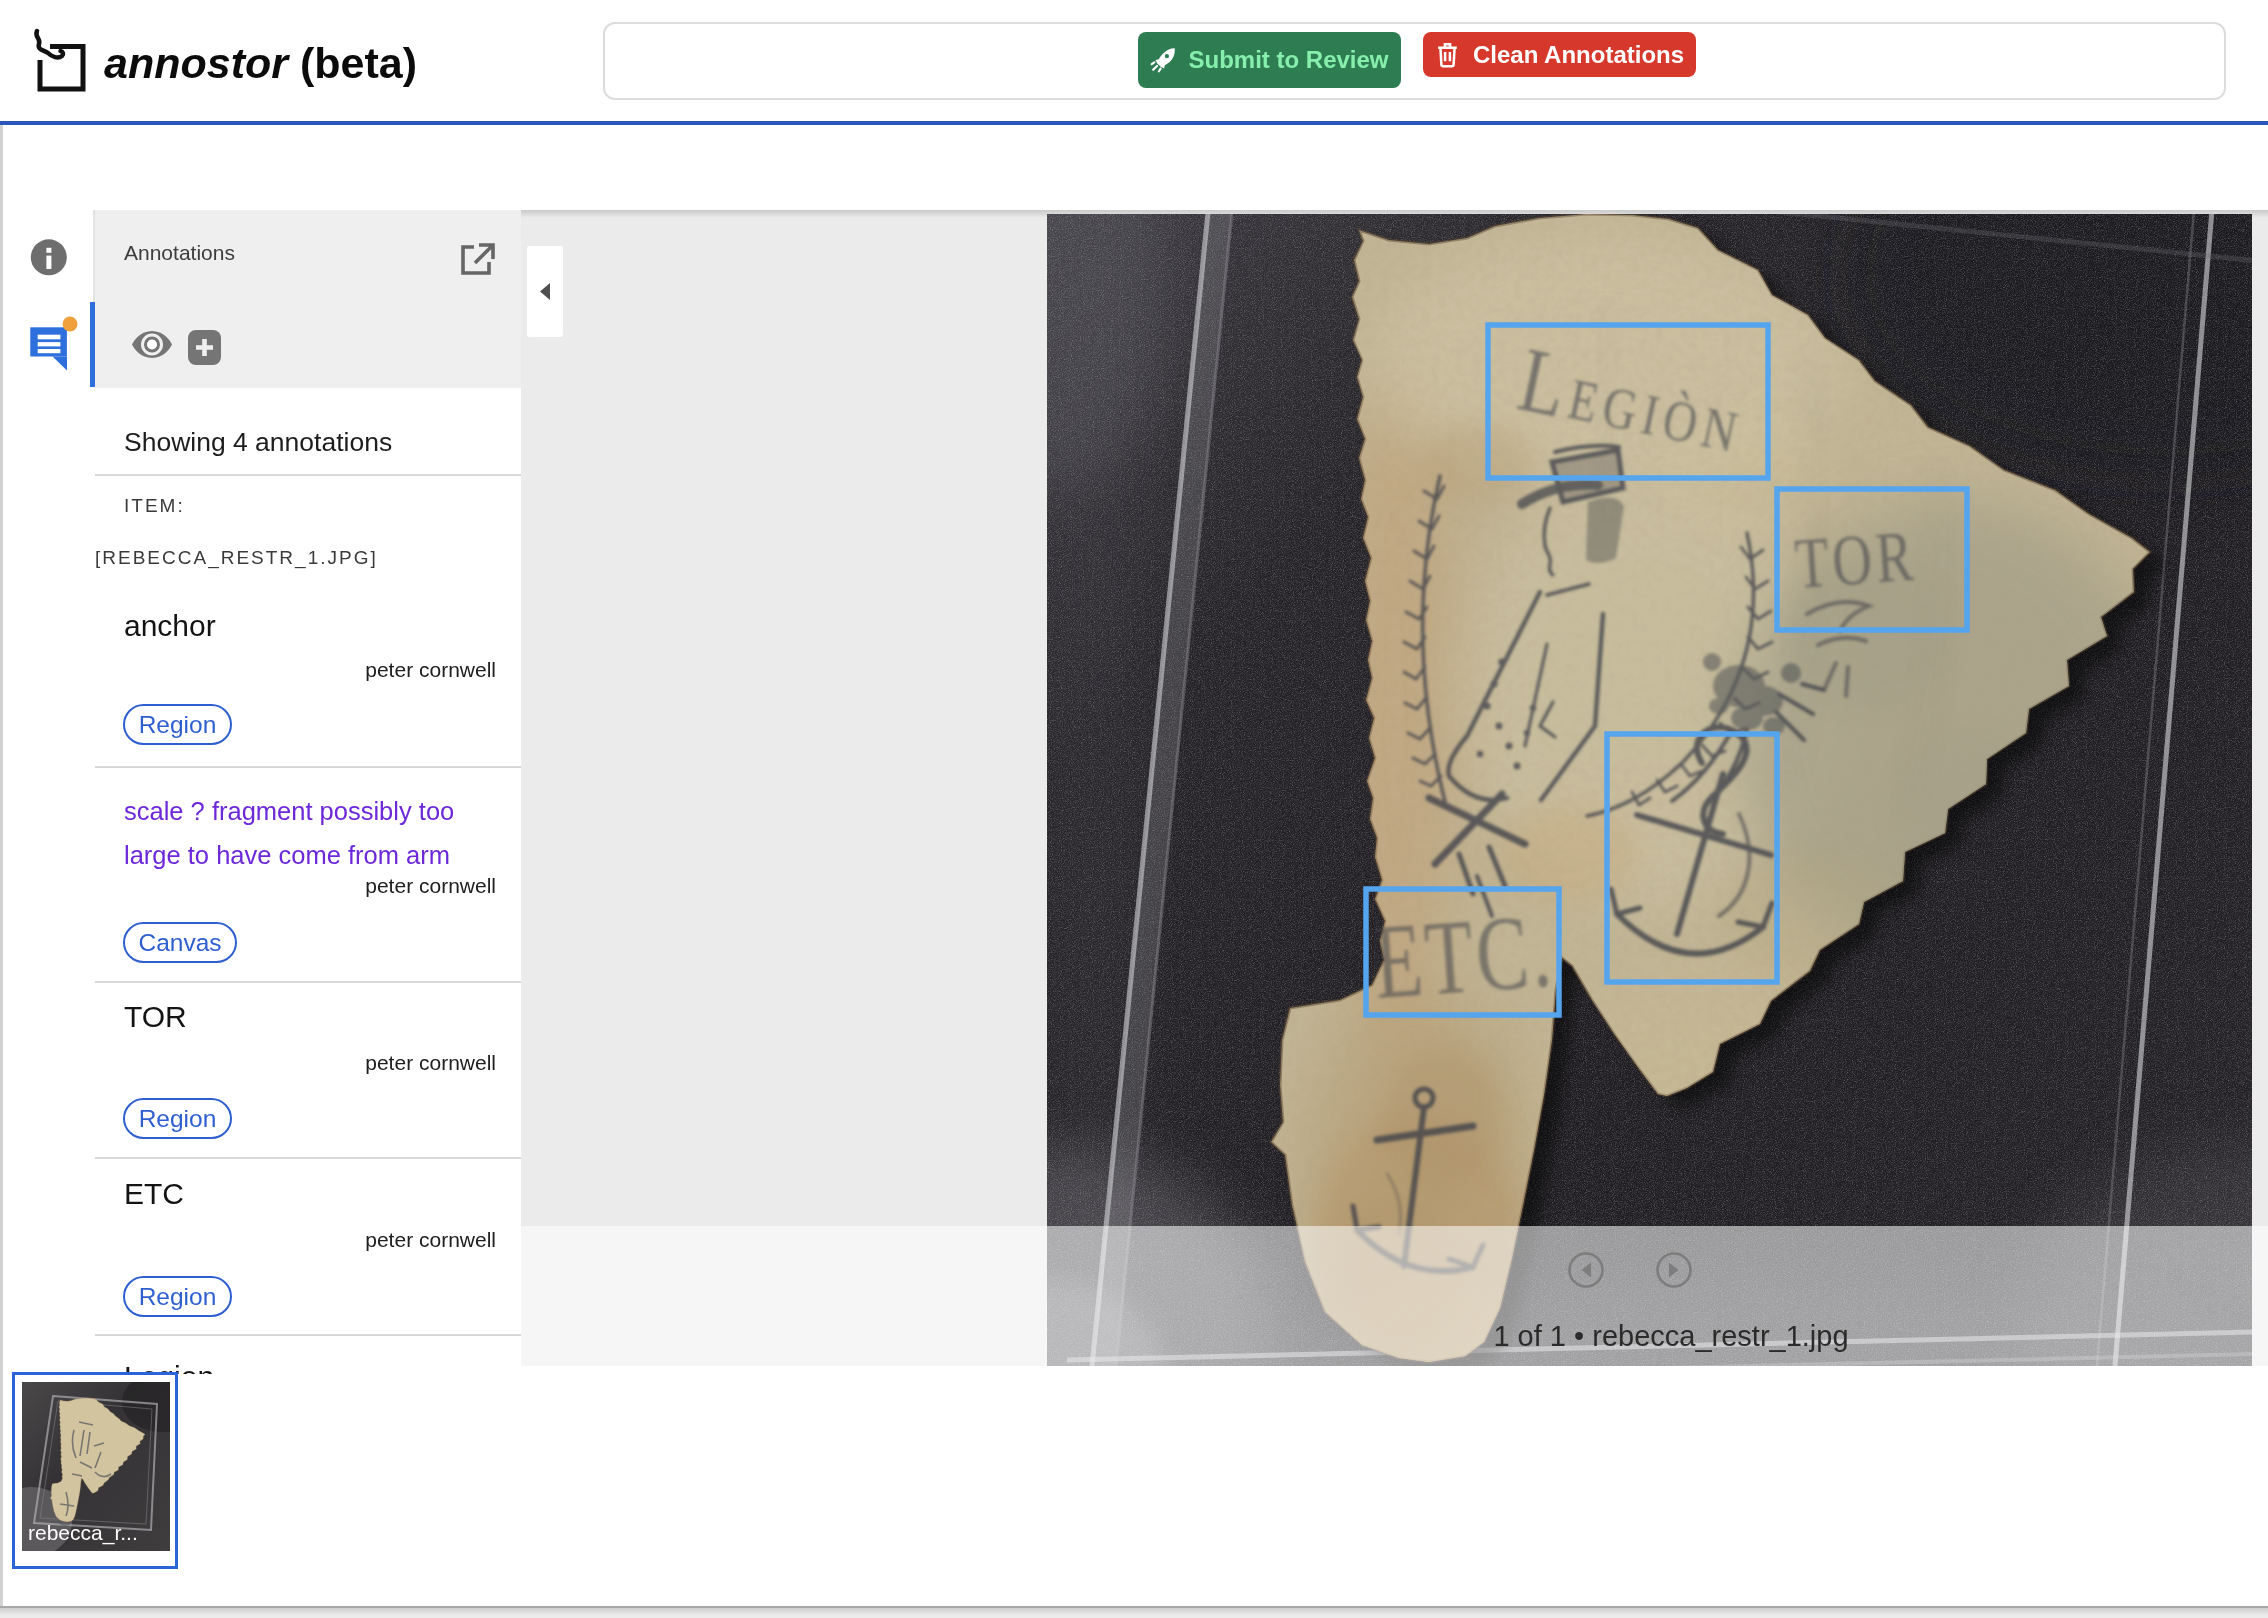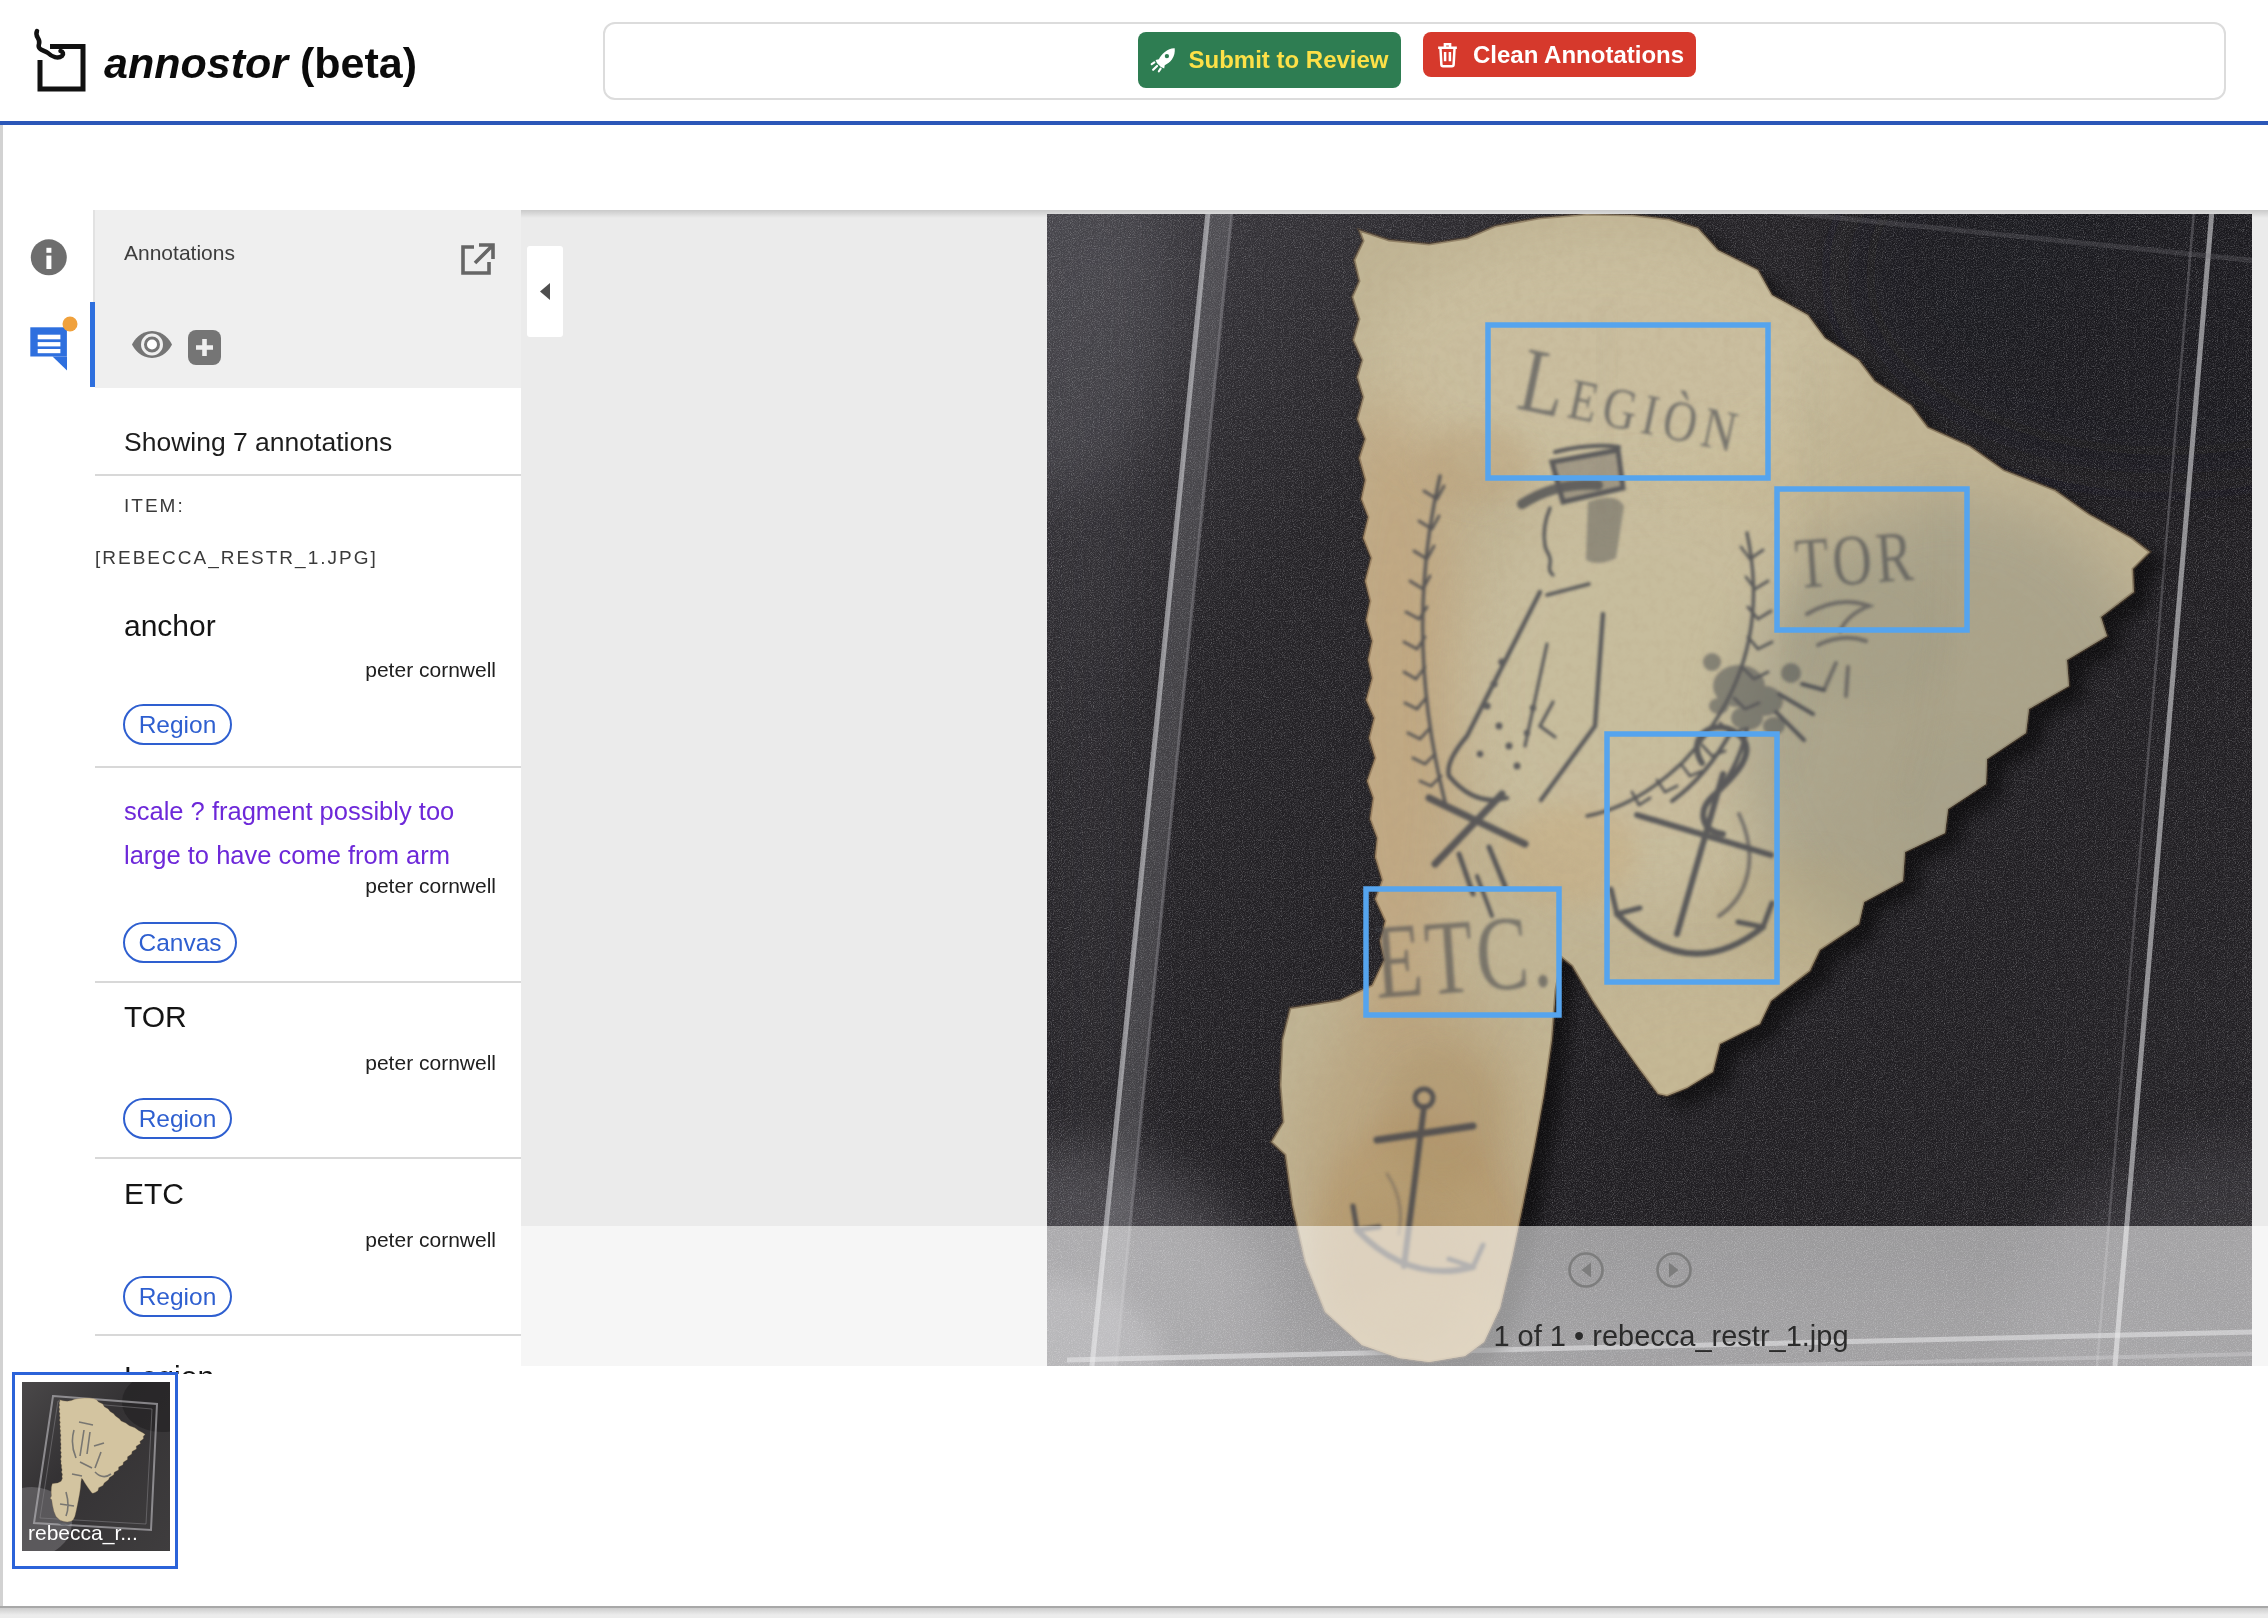--- a/index.html
+++ b/index.html
@@ -9,21 +9,21 @@
 </style>
 </head>
 <body>
 
 <svg class="abs" style="left:32px;top:22px" width="60" height="70" viewBox="0 0 60 70">
   <path d="M18,24.5 H51 V67 H8 V38" fill="none" stroke="#111" stroke-width="5"></path>
   <path d="M5,9 c-3,6 4,7 2,13 c-2,6 5,6 9,9 c4,4 10,6 14,3 c2,-2 1,-4.5 -1.5,-5" fill="none" stroke="#111" stroke-width="4.5" stroke-linecap="round"></path>
 </svg>
 <div class="abs" style="left:104px;top:39px;font-size:43px;font-weight:bold;color:#0b0b0b;letter-spacing:0px;"><i>annostor</i>&nbsp;(beta)</div>
 <div class="abs" style="left:603px;top:22px;width:1619px;height:74px;border:2px solid #dcdcdc;border-radius:12px;background:#fff;"></div>
-<div class="abs" style="left:1138px;top:32px;width:263px;height:56px;background:#2e7d52;border-radius:8px;color:#fde047;font-size:24px;font-weight:bold;display:flex;align-items:center;justify-content:center;white-space:nowrap;">
+<div class="abs" style="left:1138px;top:32px;width:263px;height:56px;background:#2e7d52;border-radius:8px;color:#86efac;font-size:24px;font-weight:bold;display:flex;align-items:center;justify-content:center;white-space:nowrap;">
   <svg width="26" height="26" viewBox="0 0 24 24" style="margin-right:12px">
       <path fill="#fff" d="M22.8 1.2c.4 3.2-.3 7.2-2.6 10.4-1.6 2.2-3.9 4-6.6 5.2l-.5 3.1-3-1.4-3.6-3.6-1.4-3 3.1-.5c1.2-2.7 3-5 5.2-6.6C16.6 2.5 19.6 1 22.8 1.2z"></path>
       <circle cx="15.6" cy="8.4" r="2" fill="#2e7d52"></circle>
       <path stroke="#fff" stroke-width="2" stroke-linecap="round" fill="none" d="M6.5 17.5l-3.6 3.6M9.8 20l-1.6 2.4M4 14.2l-2.4 1.6"></path>
     </svg>
   Submit to Review</div>
 <div class="abs" style="left:1423px;top:32px;width:273px;height:45px;background:#d6392c;border-radius:8px;color:#fff;font-size:24px;font-weight:bold;display:flex;align-items:center;justify-content:center;white-space:nowrap;">
   <svg width="25" height="27" viewBox="0 0 24 26" style="margin-right:13px">
       <path fill="none" stroke="#fff" stroke-width="2.4" d="M3 6.5h18M9.5 6V3.2h5V6M5.2 6.5l.9 16.3a1.6 1.6 0 001.6 1.5h8.6a1.6 1.6 0 001.6-1.5l.9-16.3M9.7 10.5v9M14.3 10.5v9"></path>
     </svg>
@@ -55,21 +55,21 @@
   <svg class="abs" style="left:37px;top:120px" width="40" height="29" viewBox="0 0 40 29">
     <path d="M20 1 C31 1 38 10 40 14.5 C38 19 31 28 20 28 C9 28 2 19 0 14.5 C2 10 9 1 20 1 Z" fill="#757575"></path>
     <circle cx="20" cy="14.5" r="9.5" fill="#757575" stroke="#efefef" stroke-width="3"></circle>
     <circle cx="20" cy="14.5" r="5" fill="#fff"></circle>
   </svg>
   <div class="abs" style="left:93px;top:120px;width:33px;height:35px;background:#757575;border-radius:8px;"></div>
   <svg class="abs" style="left:93px;top:120px" width="33" height="35" viewBox="0 0 33 35">
     <path d="M16.5 9 V26 M8 17.5 H25" stroke="#efefef" stroke-width="4.6"></path>
   </svg>
 
-  <div class="abs" style="left:29px;top:217px;font-size:26.5px;color:#1d1d1d;">Showing 7 annotations</div>
+  <div class="abs" style="left:29px;top:217px;font-size:26.5px;color:#1d1d1d;">Showing 4 annotations</div>
   <div class="abs" style="left:0;top:264px;width:426px;height:0;border-top:2px solid #d8d8d8;"></div>
 
   <div class="abs" style="left:29px;top:285px;font-size:19px;letter-spacing:2px;color:#3a3a3a;">ITEM:</div>
   <div class="abs" style="left:0px;top:337px;font-size:19px;letter-spacing:2px;color:#3a3a3a;">[REBECCA_RESTR_1.JPG]</div>
   <div class="abs" style="left:29px;top:399px;font-size:30px;color:#141414;">anchor</div>
   <div class="abs" style="left:0;top:448px;width:401px;text-align:right;font-size:21px;color:#202020;">peter cornwell</div>
   <div class="abs" style="left:28px;top:494px;width:109px;height:41px;border:2px solid #2e5fd0;border-radius:22px;box-sizing:border-box;display:flex;align-items:center;justify-content:center;font-size:24.5px;color:#2e5fd0;">Region</div>
   <div class="abs" style="left:0;top:556px;width:426px;border-top:2px solid #d8d8d8;"></div>
 
   <div class="abs" style="left:29px;top:579px;font-size:25.5px;color:#6d28d9;line-height:44px;">scale ? fragment possibly too<br>large to have come from arm</div>

